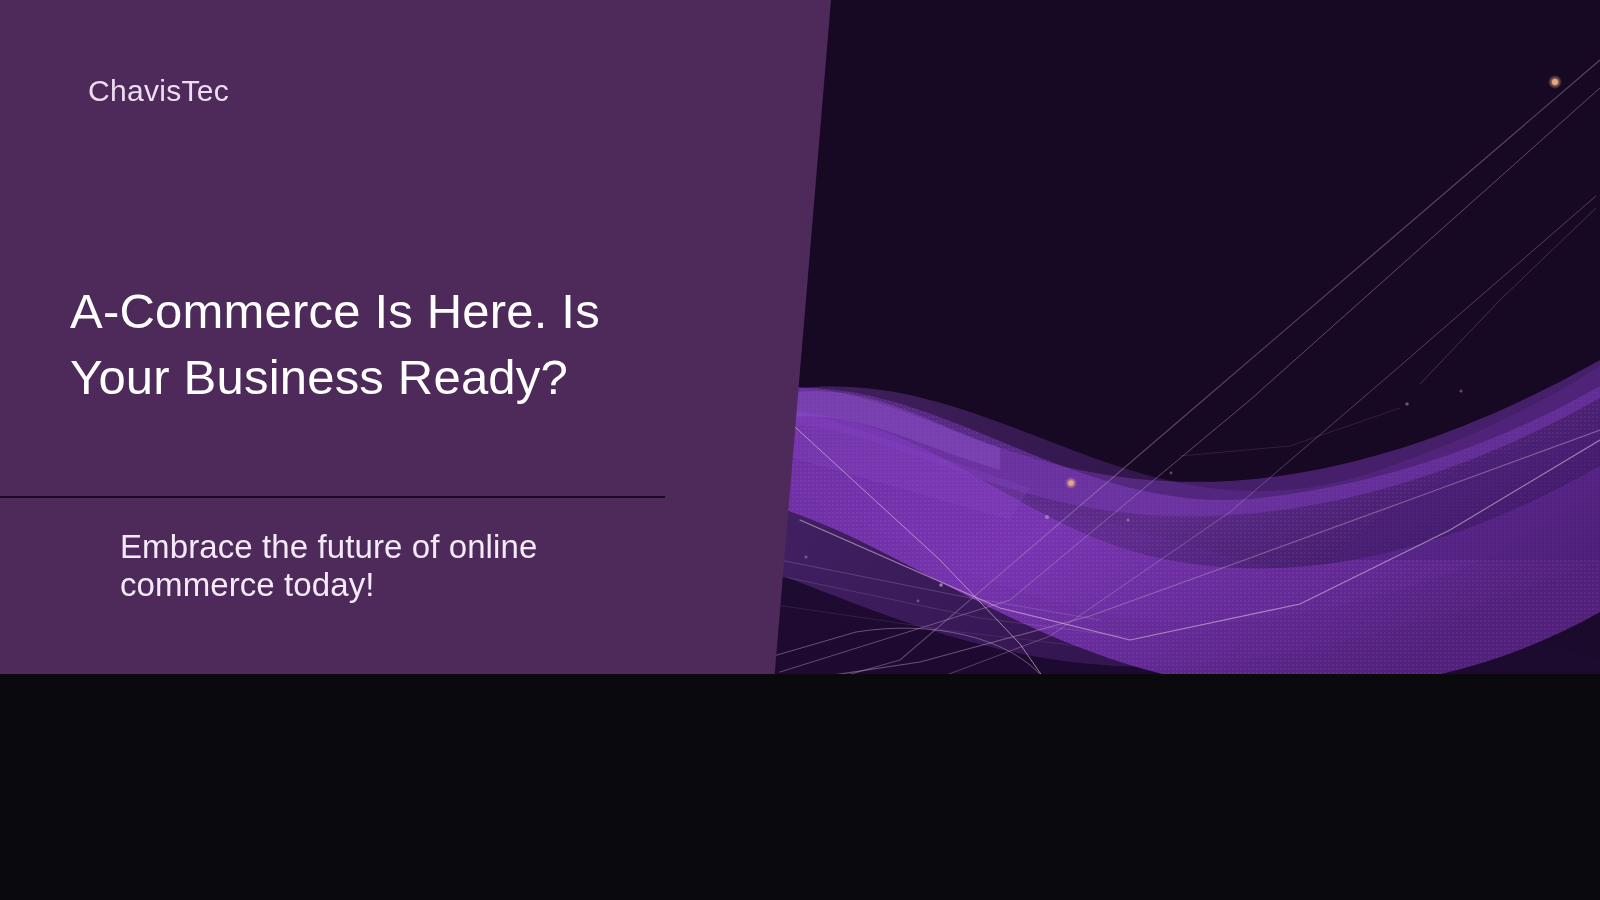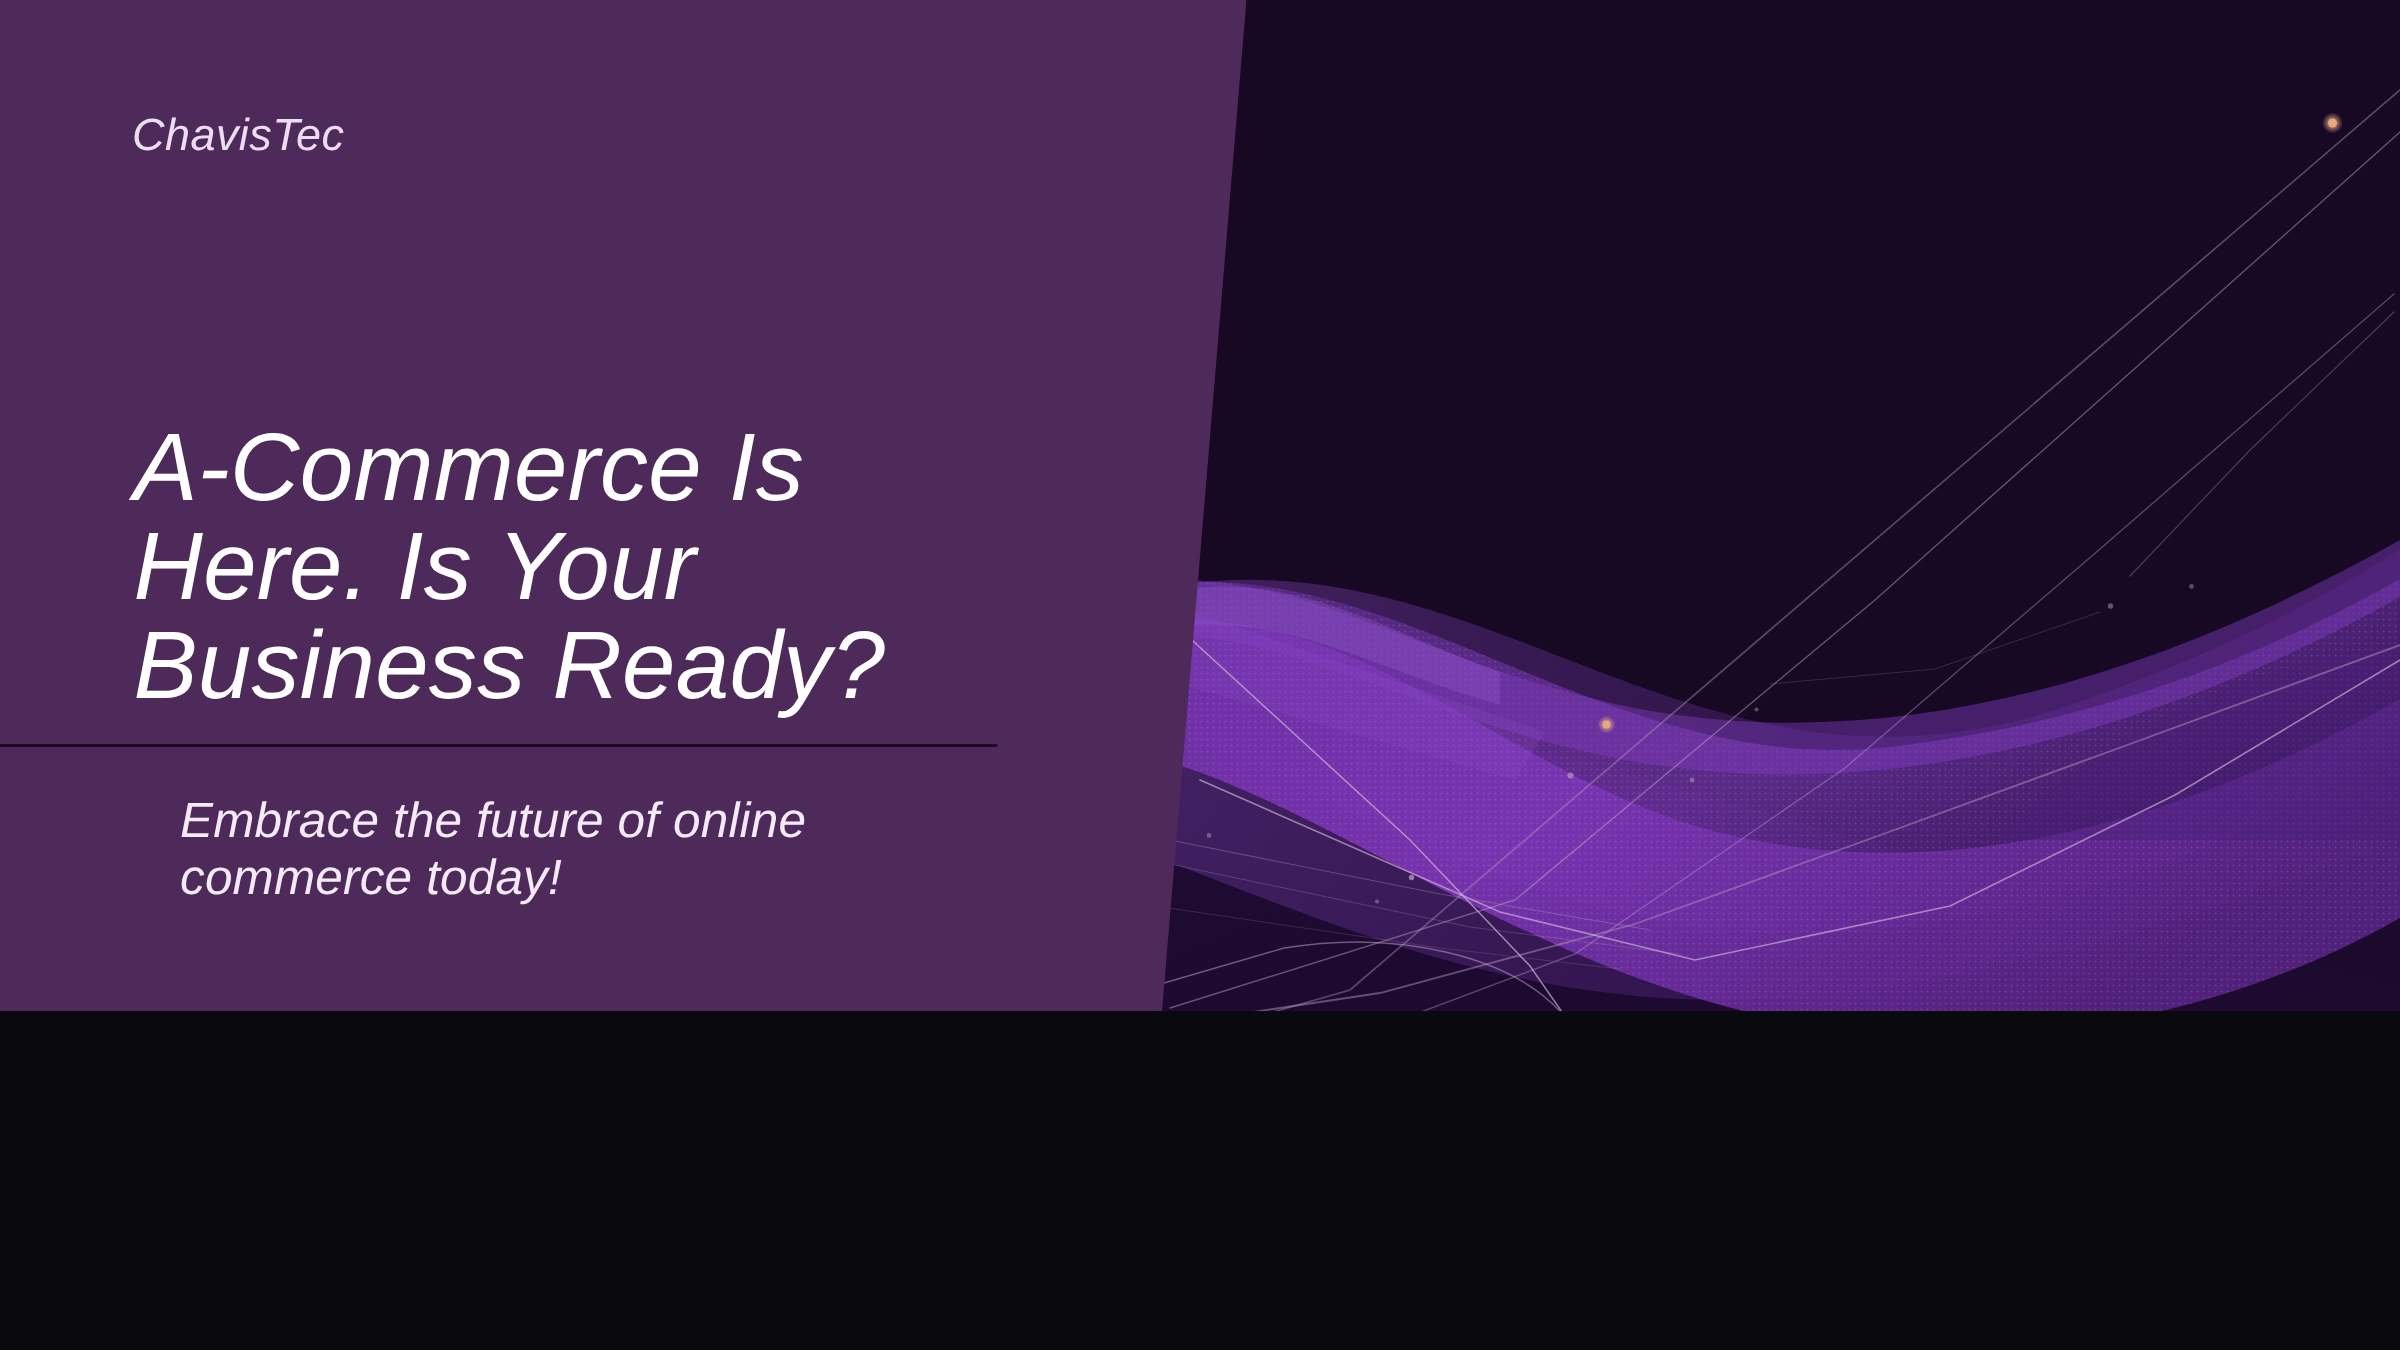--- a/index.html
+++ b/index.html
@@ -10,21 +10,20 @@
     background:#0A090D;
     font-family:"Liberation Sans", sans-serif;
     overflow:hidden;
   }
 
   .banner {
     position:relative;
     width:1600px; height:674px;
     background:#4d7c0f;
     overflow:hidden;
-    font-style:italic;
   }
 
   
   .hero {
     position:absolute;
     left:0; top:0;
     width:1600px; height:766px;
     overflow:hidden;
     background:#170823;
   }
@@ -52,23 +51,23 @@
     left:88px; top:76px;
     font-size:30px;
     font-weight:400;
     letter-spacing:0.3px;
     color:#EDDDF2;
     line-height:1;
   }
 
   .headline {
     position:absolute;
-    left:89px; top:278px;
+    left:70px; top:278px;
     width:620px;
-    font-size:64px;
+    font-size:49px;
     font-weight:400;
     line-height:66px;
     letter-spacing:0.2px;
     color:#FFFFFF;
   }
 
   .divider {
     position:absolute;
     left:0px; top:496px;
     width:665px; height:2px;

